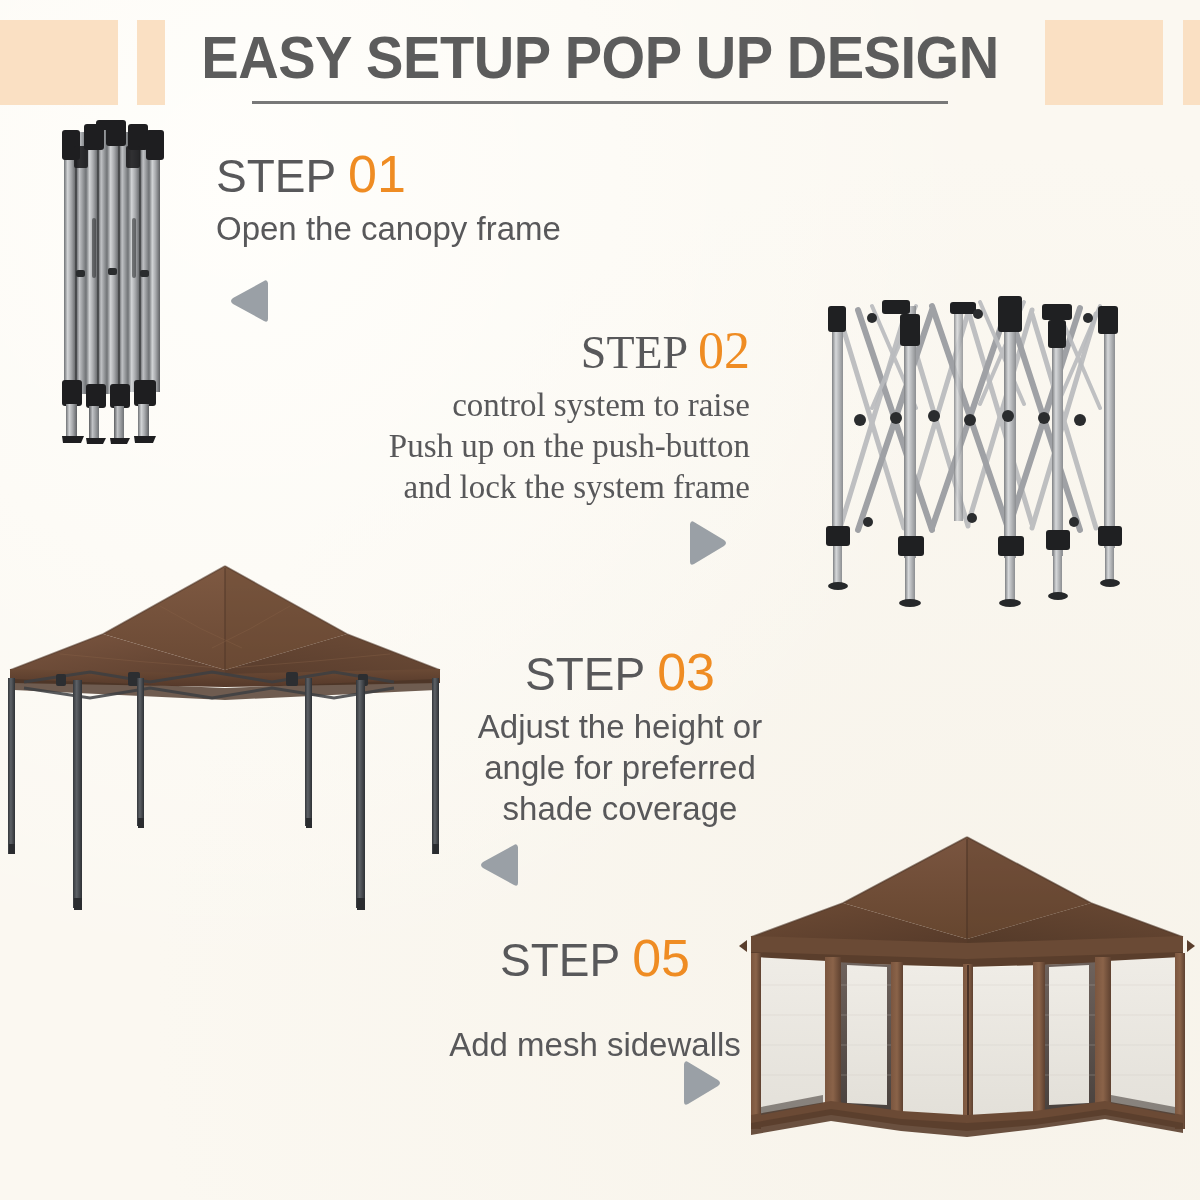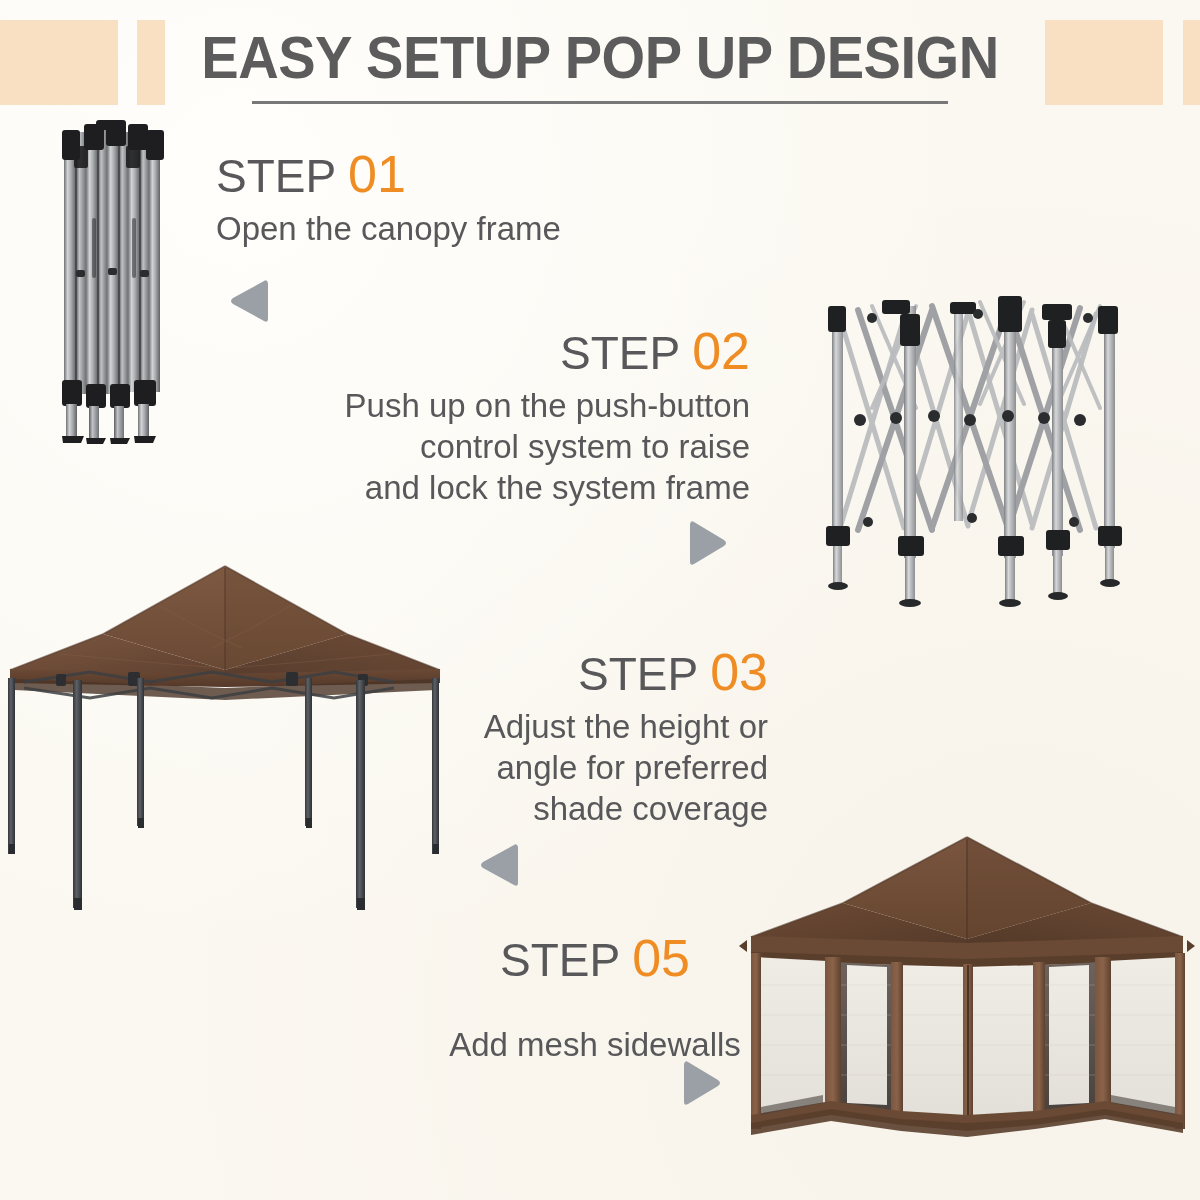--- a/index.html
+++ b/index.html
@@ -82,22 +82,22 @@
     letter-spacing: 0px;
   }
   .step-desc {
     font-size: 33px;
     line-height: 41px;
     color: #58585a;
     margin-top: 4px;
   }
 
   #step-01 { left: 216px; top: 146px; width: 420px; text-align: left; }
-  #step-02 { left: 310px; top: 323px; width: 440px; text-align: right; }
-  #step-03 { left: 448px; top: 644px; width: 320px; text-align: right; }
+  #step-02 { left: 310px; top: 323px; width: 440px; text-align: right; font-family: Liberation Serif, serif; }
+  #step-03 { left: 460px; top: 644px; width: 320px; text-align: center; }
   #step-04 { left: 430px; top: 930px; width: 330px; text-align: center; }
   #step-04 .step-head { text-align: center; }
   #step-04 .step-desc { text-align: center; margin-top: 36px; }
 
   
   .arrow { position: absolute; z-index: 4; }
 
   
   .art { position: absolute; z-index: 2; }
 </style>
@@ -200,22 +200,22 @@
   <svg class="arrow" style="left:228px; top:279px;" width="42" height="44" viewBox="0 0 42 44">
     <path d="M40 4 q2 -3 0 0 v36 q0 4 -4 2 L5 25 q-4 -3 0 -6 L36 2 q3 -2 4 2 z" fill="#9aa0a6"></path>
   </svg>
 
   <div class="step-block" id="step-02">
     <div class="step-head">
       <span>STEP</span>
       <span class="num">02</span>
     </div>
     <div class="step-desc">
+      <div>control system to raise</div>
       <div>Push up on the push-button</div>
-      <div>control system to raise</div>
       <div>and lock the system frame</div>
     </div>
   </div>
 
   <svg class="arrow" style="left:686px; top:520px;" width="44" height="46" viewBox="0 0 44 46">
     <path d="M4 4 q-2 -3 0 0 v38 q0 4 4 2 L38 26 q4 -3 0 -6 L8 2 q-3 -2 -4 2 z" fill="#9aa0a6"></path>
   </svg>
 
   <svg class="art" style="left:812px; top:278px;" width="322" height="330" viewBox="0 0 322 330">
     <defs>

